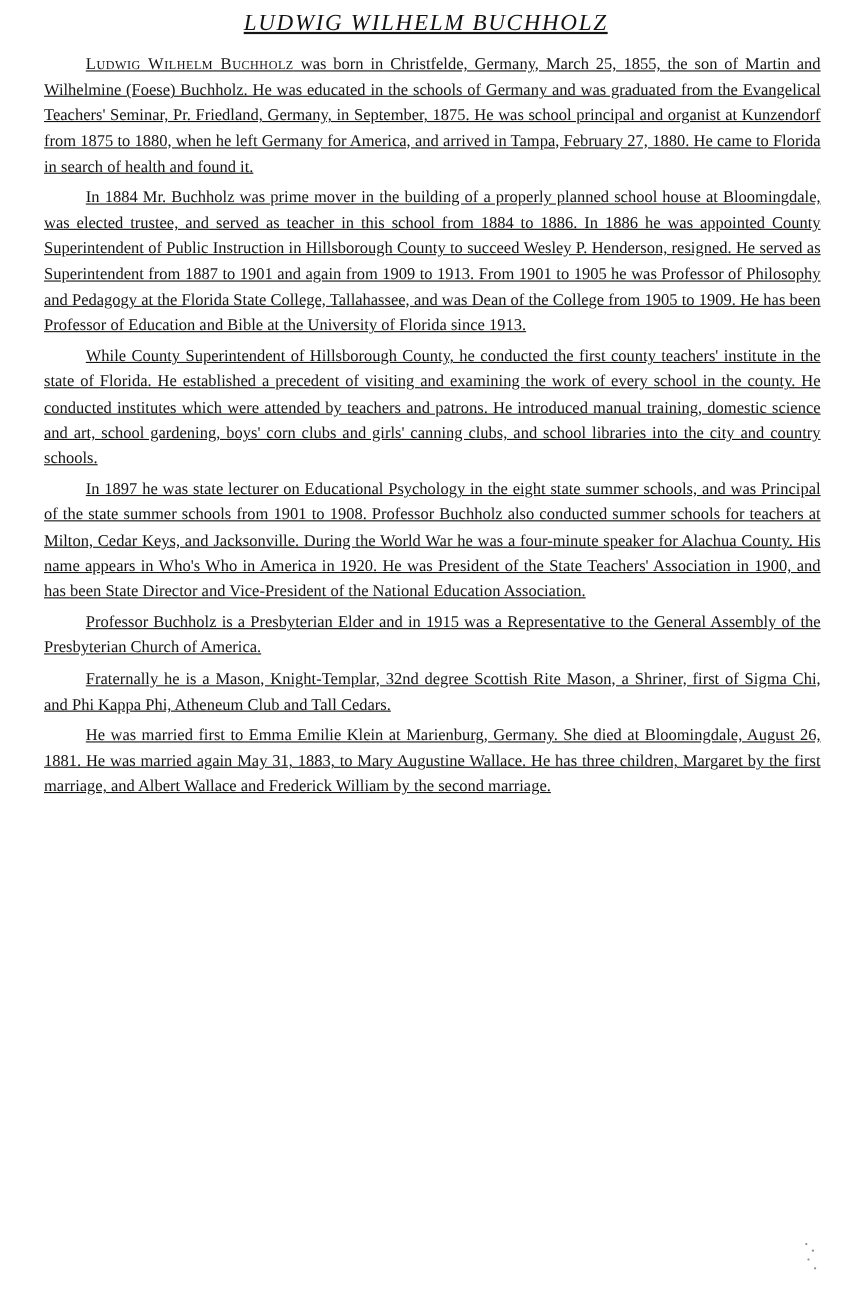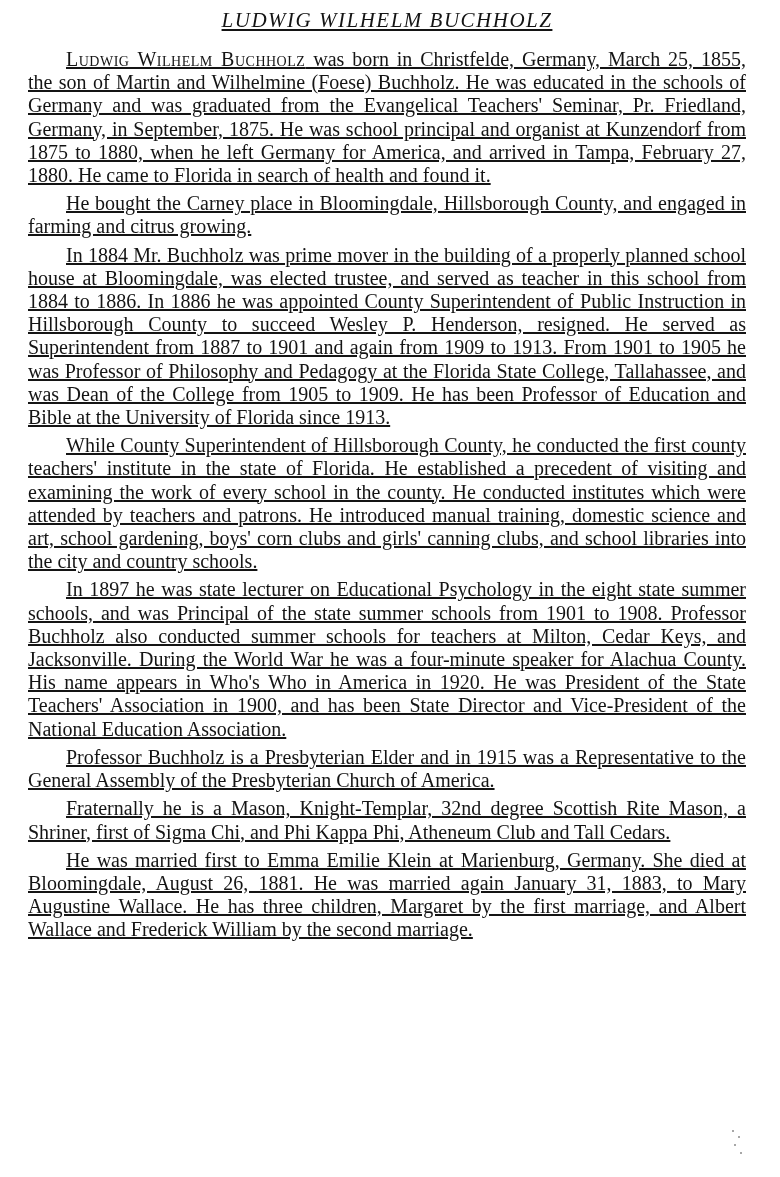--- a/index.html
+++ b/index.html
@@ -25,22 +25,22 @@
   .title {
     text-align: center;
     font-style: italic;
     font-size: 21px;
     letter-spacing: 1.5px;
     margin: 0 0 14px 0;
     line-height: 28px;
     font-weight: normal;
   }
   .para {
-    margin: 0 0 5px 0;
-    font-size: 20px;
+    margin: 0 0 5px 12px;
+    font-size: 15px;
     line-height: 23.2px;
     text-align: justify;
     text-indent: 38px;
     -webkit-font-smoothing: none;
   }
   .smallcaps {
     font-variant: small-caps;
     letter-spacing: 0.5px;
   }
   .specks {
@@ -59,34 +59,33 @@
   }
 </style>
 </head>
 <body>
 
 <div class="page">
   <h1 class="title">LUDWIG WILHELM BUCHHOLZ</h1>
 
   <p class="para"><span class="smallcaps">Ludwig Wilhelm Buchholz</span><span> was born in Christfelde, Germany, March 25, 1855, the son of Martin and Wilhelmine (Foese) Buchholz. He was educated in the schools of Germany and was graduated from the Evangelical Teachers' Seminar, Pr. Friedland, Germany, in September, 1875. He was school principal and organist at Kunzendorf from 1875 to 1880, when he left Germany for America, and arrived in Tampa, February 27, 1880. He came to Florida in search of health and found it.</span></p>
 
-  <p class="para">He bought the Carney place in Bloomingdale, Hillsborough County, and engaged in farming and citrus growing.</p>
 
   <p class="para">In 1884 Mr. Buchholz was prime mover in the building of a properly planned school house at Bloomingdale, was elected trustee, and served as teacher in this school from 1884 to 1886. In 1886 he was appointed County Superintendent of Public Instruction in Hillsborough County to succeed Wesley P. Henderson, resigned. He served as Superintendent from 1887 to 1901 and again from 1909 to 1913. From 1901 to 1905 he was Professor of Philosophy and Pedagogy at the Florida State College, Tallahassee, and was Dean of the College from 1905 to 1909. He has been Professor of Education and Bible at the University of Florida since 1913.</p>
 
 
   <p class="para">While County Superintendent of Hillsborough County, he conducted the first county teachers' institute in the state of Florida. He established a precedent of visiting and examining the work of every school in the county. He conducted institutes which were attended by teachers and patrons. He introduced manual training, domestic science and art, school gardening, boys' corn clubs and girls' canning clubs, and school libraries into the city and country schools.</p>
 
   <p class="para">In 1897 he was state lecturer on Educational Psychology in the eight state summer schools, and was Principal of the state summer schools from 1901 to 1908. Professor Buchholz also conducted summer schools for teachers at Milton, Cedar Keys, and Jacksonville. During the World War he was a four-minute speaker for Alachua County. His name appears in Who's Who in America in 1920. He was President of the State Teachers' Association in 1900, and has been State Director and Vice-President of the National Education Association.</p>
 
   <p class="para">Professor Buchholz is a Presbyterian Elder and in 1915 was a Representative to the General Assembly of the Presbyterian Church of America.</p>
 
   <p class="para">Fraternally he is a Mason, Knight-Templar, 32nd degree Scottish Rite Mason, a Shriner, first of Sigma Chi, and Phi Kappa Phi, Atheneum Club and Tall Cedars.</p>
 
-  <p class="para">He was married first to Emma Emilie Klein at Marienburg, Germany. She died at Bloomingdale, August 26, 1881. He was married again January 31, 1883, to Mary Augustine Wallace. He has three children, Margaret by the first marriage, and Albert Wallace and Frederick William by the second marriage.</p>
+  <p class="para">He was married first to Emma Emilie Klein at Marienburg, Germany. She died at Bloomingdale, August 26, 1881. He was married again May 31, 1883, to Mary Augustine Wallace. He has three children, Margaret by the first marriage, and Albert Wallace and Frederick William by the second marriage.</p>
 </div>
 
 <div class="specks">
   <div class="speck" style="left:4px;top:2px;"></div>
   <div class="speck" style="left:10px;top:8px;"></div>
   <div class="speck" style="left:6px;top:16px;"></div>
   <div class="speck" style="left:12px;top:24px;"></div>
 </div>
 
 </body></html>

